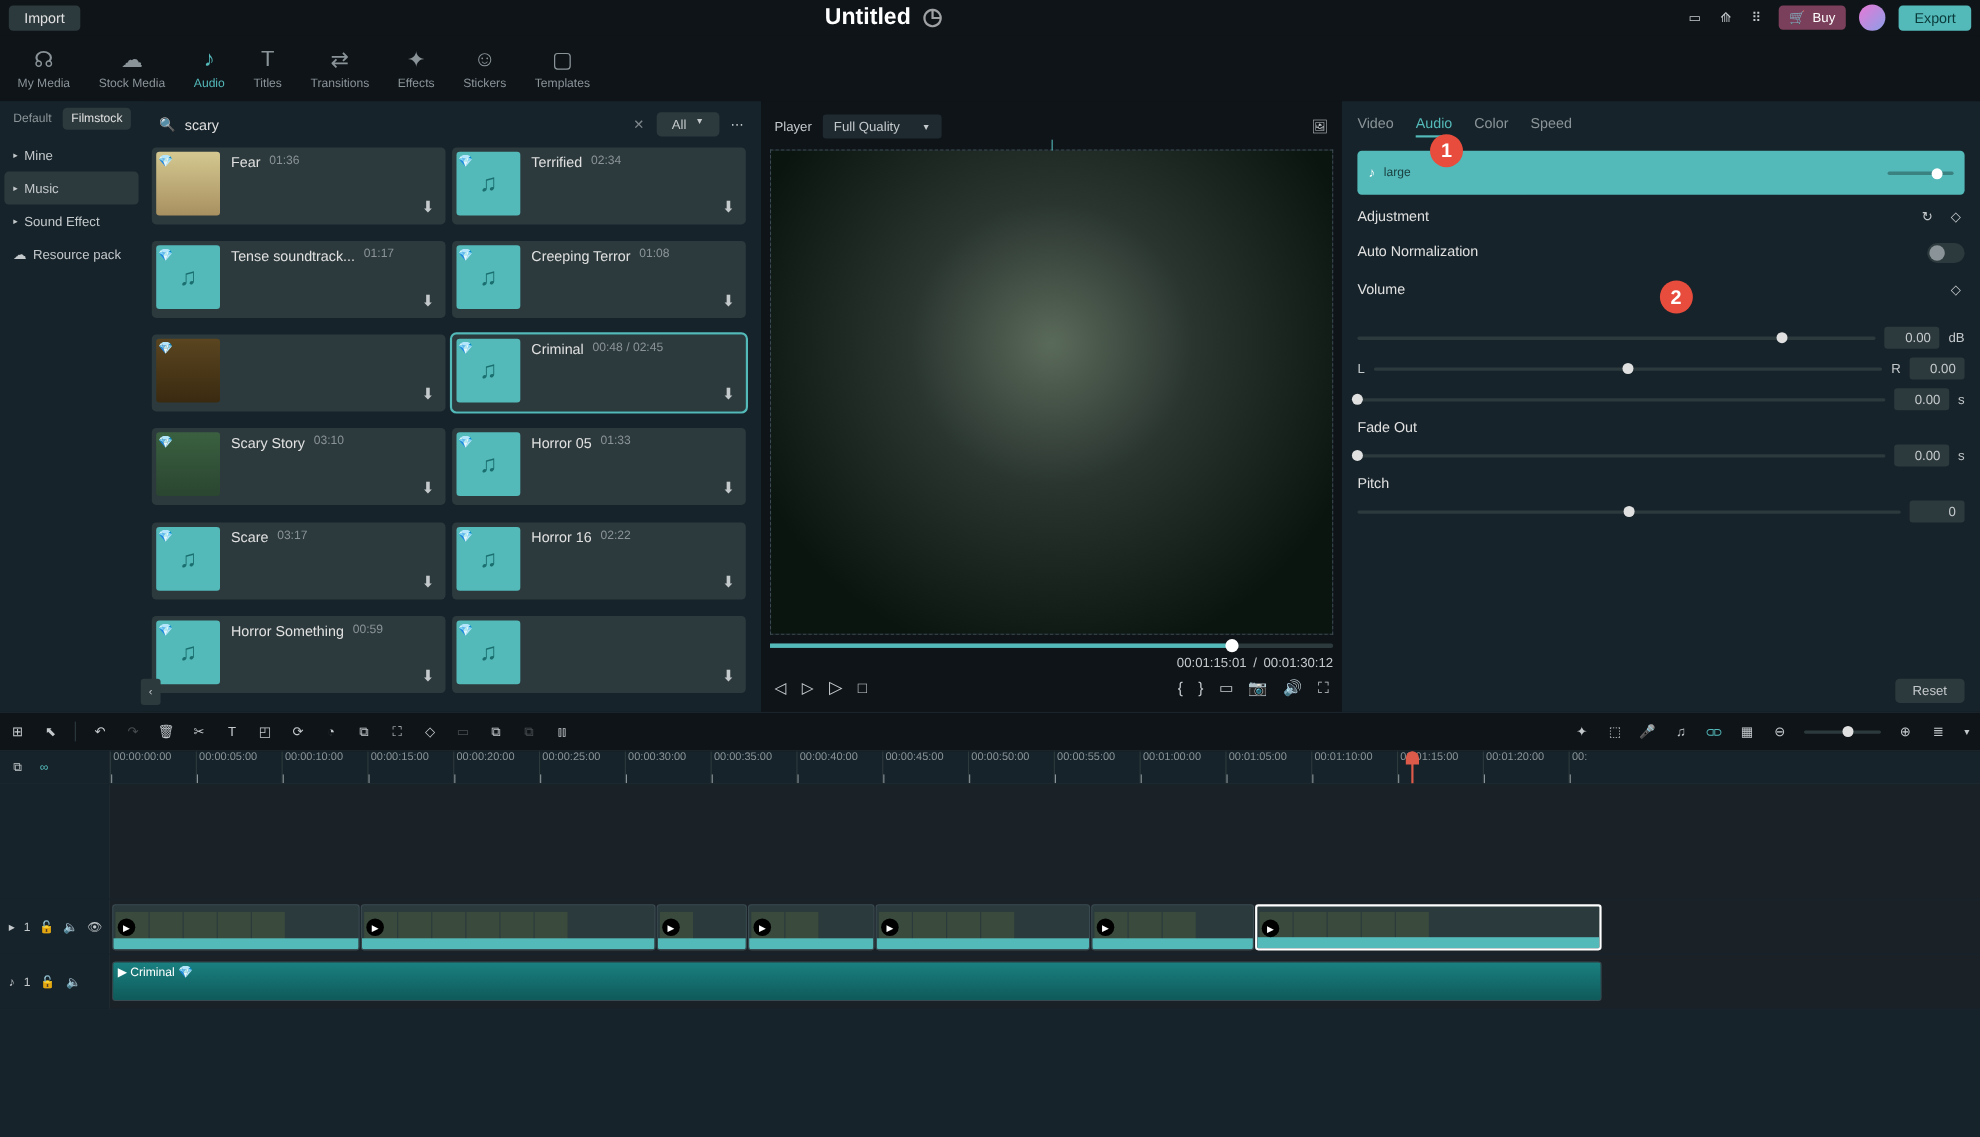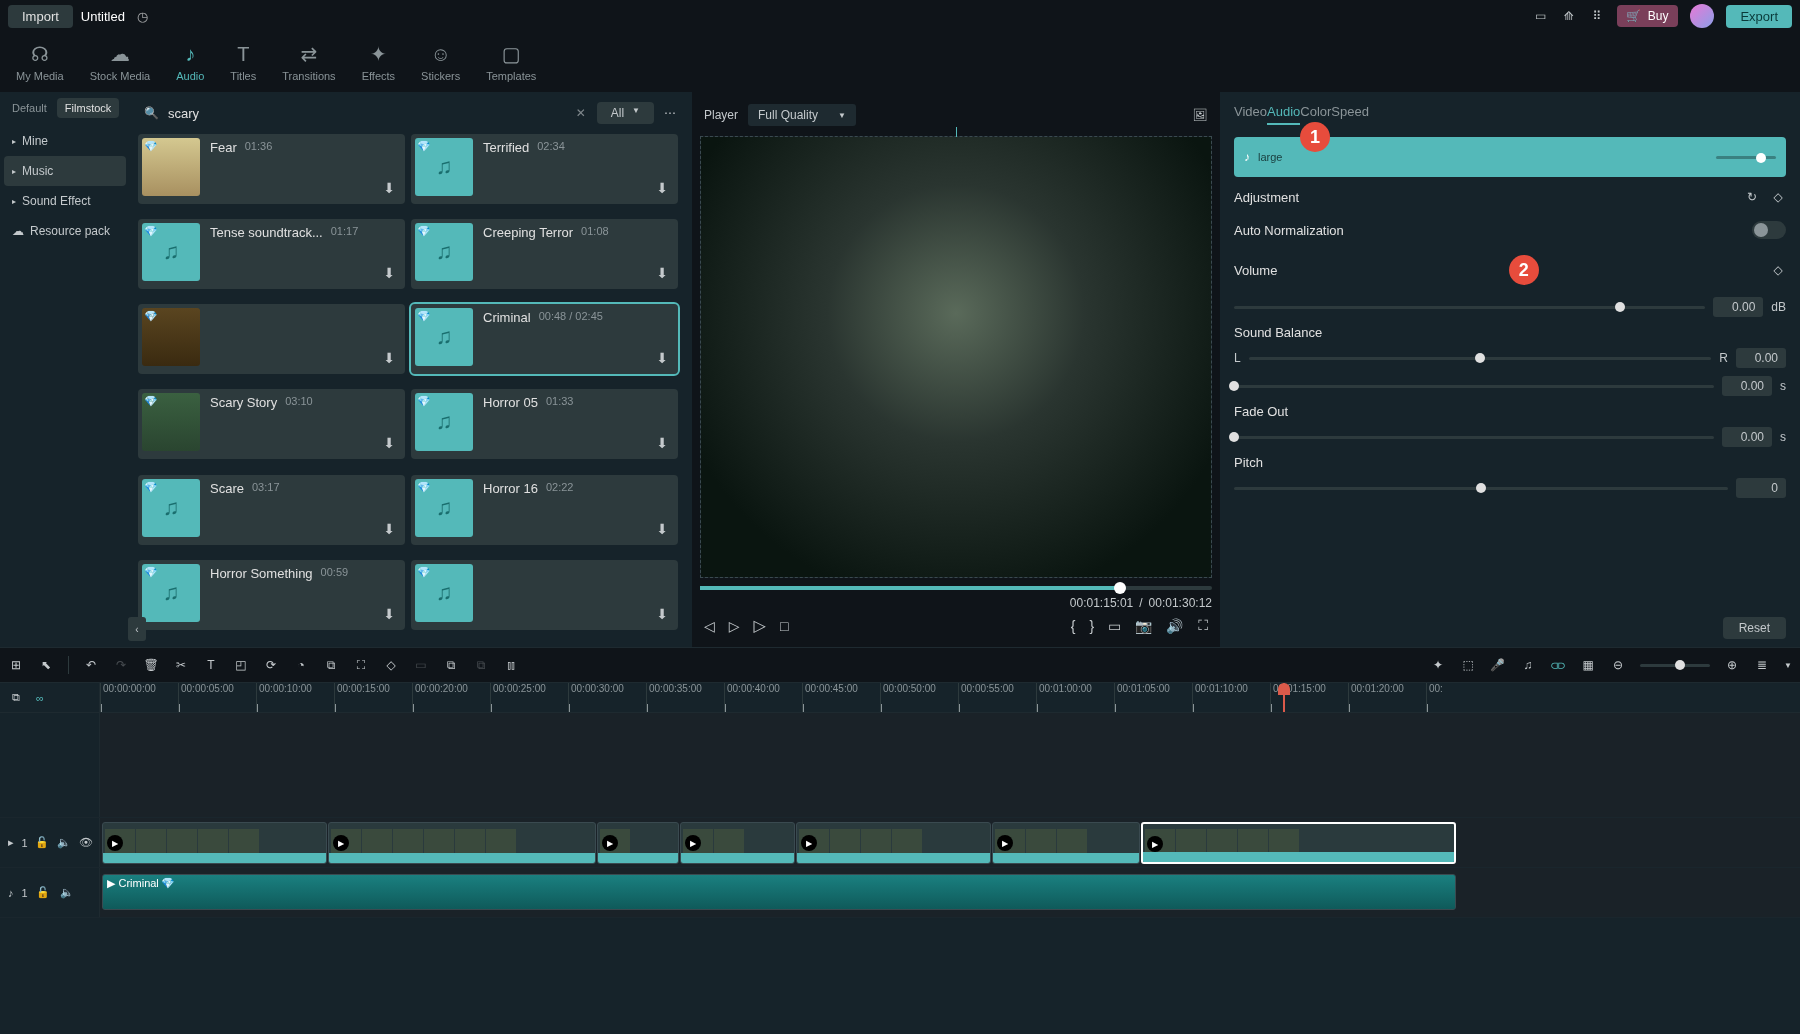--- a/index.html
+++ b/index.html
@@ -1,20 +1,20 @@
 <!DOCTYPE html>
 <html><head>
 <meta charset="utf-8">
 <style>
 *{margin:0;padding:0;box-sizing:border-box;font-family:-apple-system,BlinkMacSystemFont,"Segoe UI",sans-serif}
 body{background:#0f1419;color:#c4c9cc;font-size:12px;overflow:hidden;width:1800px;height:1034px;position:relative}
 .topbar{height:32px;background:#0f1419;display:flex;align-items:center;padding:0 8px;gap:8px}
 .btn{background:#2d3a3d;color:#e0e0e0;padding:4px 14px;border-radius:4px;cursor:pointer;font-size:13px}
 .btn.primary{background:#54b9b9}
-.topbar .title{flex:1;color:#fff;font-size:13px;font-weight:400}
+.topbar .title{flex:1;text-align:center;color:#fff;font-size:21px;font-weight:700}
 .topbar .right{display:flex;align-items:center;gap:12px}
 .icon{width:16px;height:16px;display:inline-flex;align-items:center;justify-content:center}
 .buy-btn{background:#7a3f5a;padding:4px 10px;border-radius:4px;display:flex;align-items:center;gap:6px;color:#fff}
 .avatar{width:24px;height:24px;border-radius:50%;background:linear-gradient(135deg,#e879d6,#8b9fe8)}
 .tabs{height:60px;background:#0f1419;display:flex;align-items:center;gap:2px;padding:0 4px}
 .tab{display:flex;flex-direction:column;align-items:center;gap:4px;padding:6px 12px;cursor:pointer;color:#8a9498}
 .tab.active{color:#54b9b9}
 .tab-icon{width:24px;height:24px;font-size:20px;display:flex;align-items:center;justify-content:center}
 .tab-label{font-size:11px}
 .main{display:flex;height:555px}
@@ -53,28 +53,28 @@
 .preview-canvas::before{content:"";position:absolute;top:-10px;left:50%;width:1px;height:10px;background:#54b9b9}
 .playbar{padding:2px 0}
 .progress{height:4px;background:#2d3a3d;border-radius:2px;position:relative;margin-bottom:6px}
 .progress-fill{position:absolute;left:0;top:0;height:100%;background:#54b9b9;width:82%}
 .progress-thumb{position:absolute;left:82%;top:-4px;width:12px;height:12px;background:#fff;border-radius:50%;transform:translateX(-50%)}
 .time-row{display:flex;justify-content:flex-end;gap:6px;font-size:12px;color:#c4c9cc}
 .controls{display:flex;align-items:center;justify-content:space-between;padding:4px}
 .controls .center,.controls .right2{display:flex;gap:14px;align-items:center}
 .ctrl-icon{font-size:14px;cursor:pointer}
 .inspector{flex:1;background:#16232a;padding:8px 14px;display:flex;flex-direction:column;gap:8px;position:relative}
-.insp-tabs{display:flex;padding:4px 0}
+.insp-tabs{display:flex;gap:20px;padding:4px 0}
 .insp-tab{cursor:pointer;font-size:13px;color:#8a9498;padding-bottom:4px}
 .insp-tab.active{color:#54b9b9;border-bottom:2px solid #54b9b9}
 .callout{position:absolute;width:30px;height:30px;background:#e74c3c;border-radius:50%;display:flex;align-items:center;justify-content:center;color:#fff;font-size:18px;font-weight:bold;z-index:10}
 .audio-clip-card{background:#54b9b9;border-radius:4px;padding:10px;display:flex;align-items:center;gap:8px;position:relative;height:40px}
 .mini-slider{width:60px;height:3px;background:rgba(0,0,0,.3);border-radius:2px;position:relative;margin-left:auto}
 .mini-slider::after{content:"";position:absolute;right:10px;top:-3px;width:10px;height:10px;background:#fff;border-radius:50%}
-.adj-row{display:flex;align-items:center;justify-content:space-between;padding:4px 0}
+.adj-row{display:flex;align-items:flex-start;justify-content:space-between;padding:4px 0}
 .adj-label{font-size:13px;color:#e0e0e0}
 .toggle{width:34px;height:18px;background:#2d3a3d;border-radius:9px;position:relative;cursor:pointer}
 .toggle::after{content:"";position:absolute;left:2px;top:2px;width:14px;height:14px;background:#8a9498;border-radius:50%}
 .slider-full{width:100%;height:3px;background:#2d3a3d;border-radius:2px;position:relative;margin:6px 0}
 .slider-thumb{position:absolute;top:-4px;width:10px;height:10px;background:#e0e0e0;border-radius:50%;transform:translateX(-50%)}
 .val-box{background:#2d3a3d;padding:3px 8px;border-radius:3px;font-size:12px;min-width:50px;text-align:right}
 .two-col{display:flex;align-items:center;gap:8px}
 .two-col .slider-full{flex:1}
 .reset-btn{background:#2d3a3d;padding:4px 16px;border-radius:4px;align-self:flex-end;cursor:pointer}
 .toolbar{height:36px;background:#0f1419;display:flex;align-items:center;padding:0 8px;gap:14px;border-top:1px solid #1e2a30;border-bottom:1px solid #1e2a30}
@@ -406,21 +406,20 @@
       <div class="callout" style="position:relative;top:0;left:0">2</div>
       <span class="icon">◇</span>
     </div>
     <div class="two-col">
       <div class="slider-full">
           <div class="slider-thumb" style="left:82%"></div>
         </div>
       <span class="val-box">0.00</span>
       <span>dB</span>
     </div>
-    <div class="adj-label">Sound Balance</div>
     <div class="two-col">
       <span>L</span>
       <div class="slider-full">
           <div class="slider-thumb" style="left:50%"></div>
         </div>
       <span>R</span>
       <span class="val-box">0.00</span>
     </div>
     <div class="two-col">
       <div class="slider-full">

